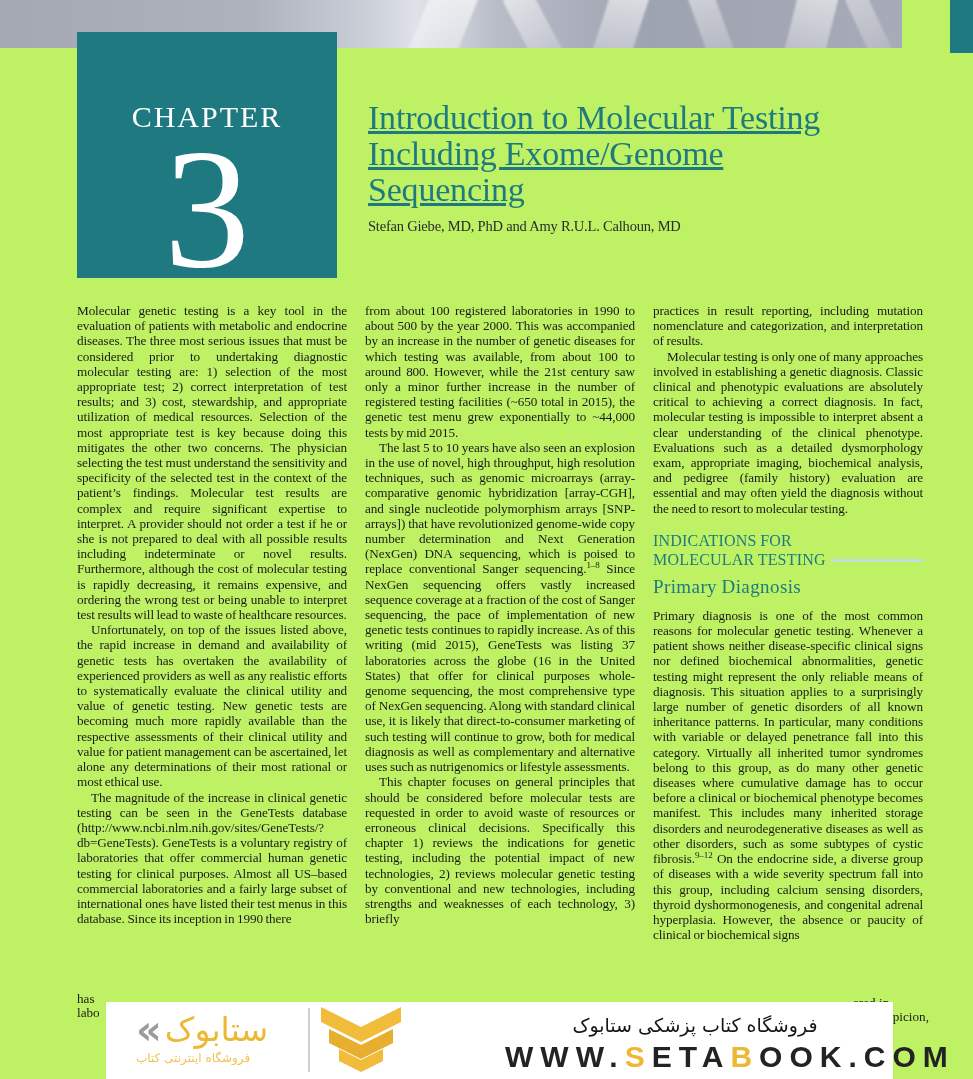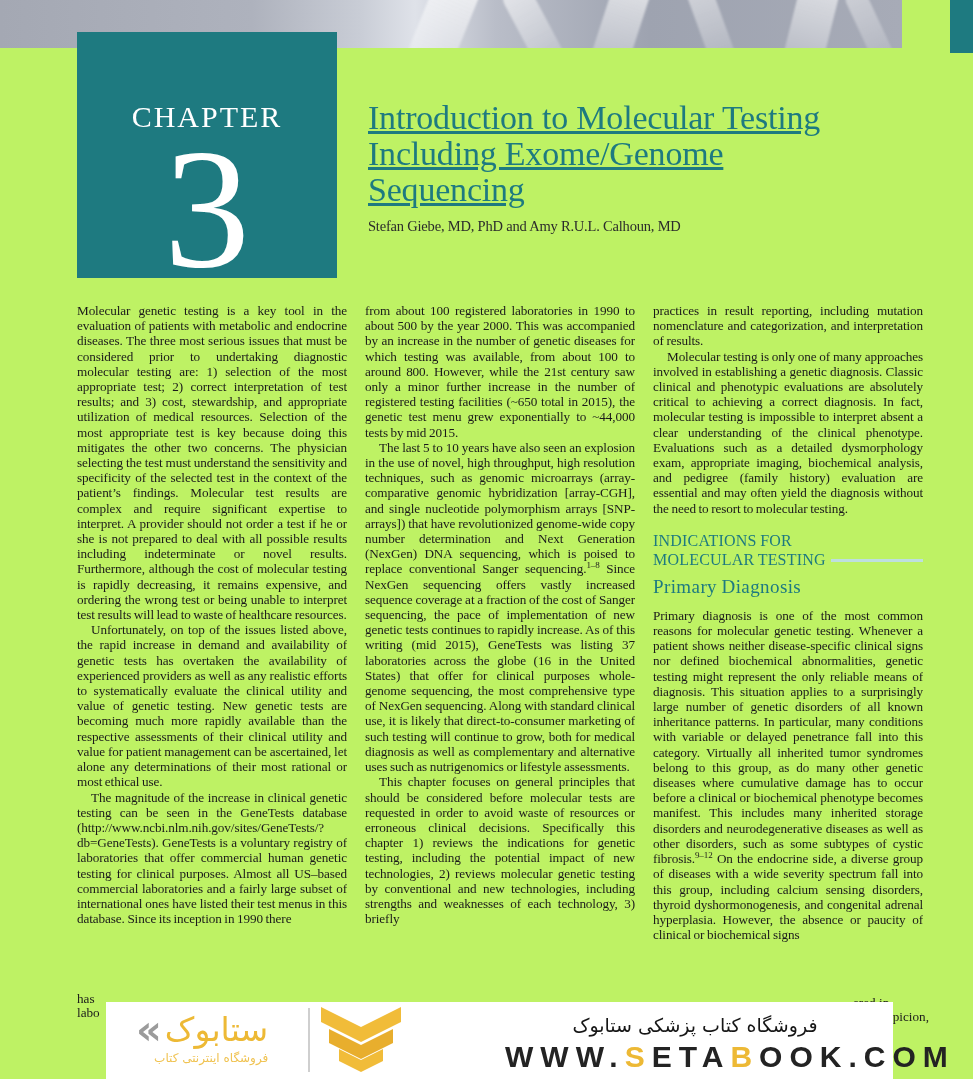--- a/index.html
+++ b/index.html
@@ -49,21 +49,21 @@
   #frag-spicion{left:853px;top:1009px;width:76px;text-align:right;}
 
   
   #wm{position:absolute;left:106px;top:1002px;width:787px;height:77px;background:#ffffff;z-index:5;}
   #wm-left{position:absolute;left:30px;top:8px;}
   .logo-row{display:flex;align-items:center;}
   .guillemet{color:#9b9b9b;font-size:40px;line-height:38px;font-weight:bold;
     font-family:"DejaVu Sans",sans-serif;margin-right:3px;}
   .logo-word{color:var(--yellow,#edb935);font-size:33px;line-height:40px;font-weight:normal;
     font-family:"DejaVu Sans",sans-serif;}
-  .logo-tag{color:#f0c352;font-size:12px;text-align:right;margin-top:1px;
+  .logo-tag{color:#f0c352;font-size:12px;text-align:left;margin-top:1px;
     font-family:"DejaVu Sans",sans-serif;}
   .wm-divider{position:absolute;left:202px;top:6px;width:2px;height:64px;background:#cfcfcf;}
   .chev{position:absolute;left:214px;top:5px;}
   #wm-right{position:absolute;right:8px;top:12px;width:380px;text-align:center;}
   .store{font-family:"DejaVu Sans",sans-serif;font-size:19px;color:#161616;direction:rtl;}
   .url{margin-top:4px;font-family:"Liberation Sans",sans-serif;font-size:30px;font-weight:bold;
     letter-spacing:7px;color:#232323;white-space:nowrap;}
   .url .y{color:var(--yellow,#edb935);}
 </style>
 </head>

